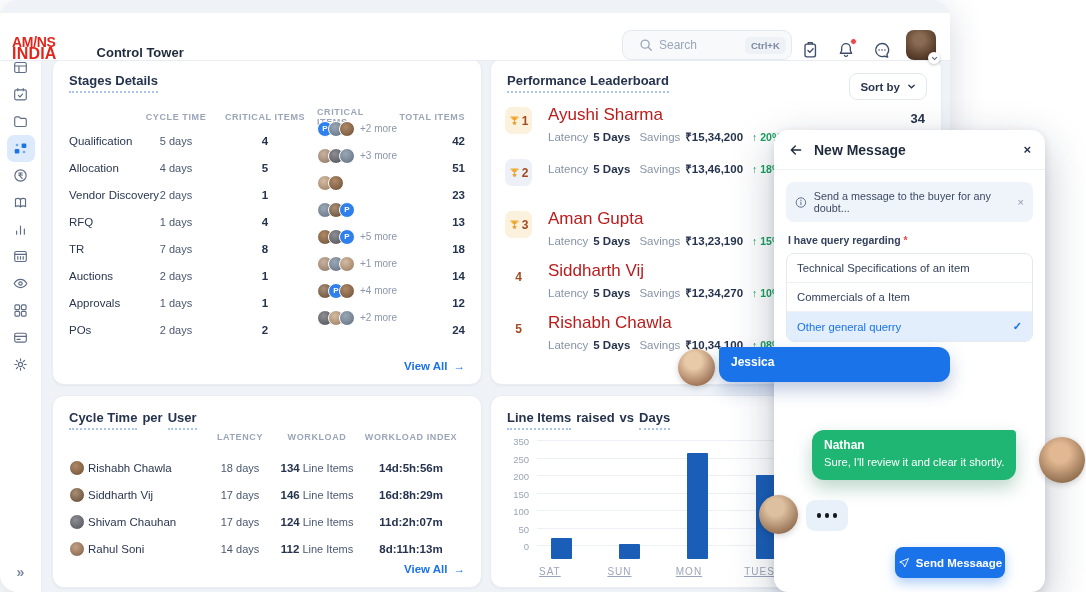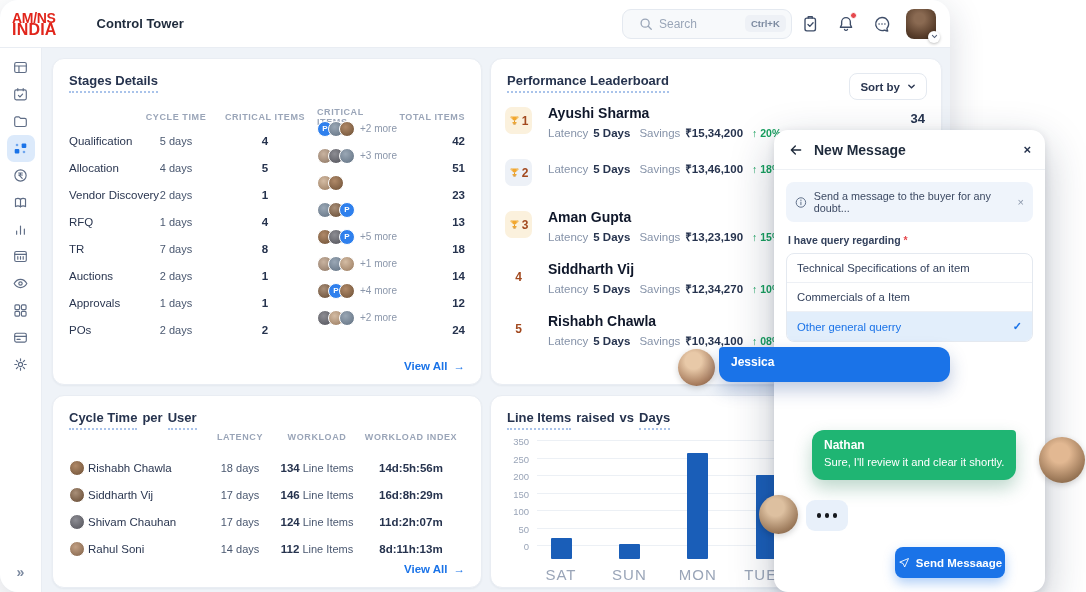--- a/index.html
+++ b/index.html
@@ -5,22 +5,22 @@
   * { margin:0; padding:0; box-sizing:border-box; }
   html,body { width:1086px; height:592px; overflow:hidden; background:#fff;
     font-family:"Liberation Sans", sans-serif; position:relative; }
 
   
   .app { position:absolute; left:0; top:0; width:950px; height:592px;
     background:#EFF3F8; border-radius:18px; overflow:hidden;
     box-shadow:0 10px 34px rgba(28,40,70,.18); }
 
   
-  .hdr { position:absolute; left:0; top:0; width:100%; height:48px; background:#fff;
-    border-bottom:1px solid #E9EDF3; display:flex; align-items:center; z-index:6; }
+  .hdr { position:absolute; left:0; top:13px; width:100%; height:48px; background:#fff;
+    border-bottom:1px solid #E9EDF3; display:flex; align-items:flex-end; z-index:6; }
   .logo { margin-left:12px; color:#E1251B; font-weight:800; font-size:14px;
     line-height:12px; letter-spacing:-.3px; }
   .logo .l2 { font-size:16px; letter-spacing:.2px; }
   .hdr-title { margin-left:40px; font-size:13px; font-weight:700; color:#1E2A3B; }
   .search { margin-left:auto; width:170px; height:30px; background:#F7F9FB;
     border:1px solid #E4E9F0; border-radius:9px; display:flex; align-items:center;
     padding:0 6px 0 16px; }
   .search svg { flex:none; }
   .search input { border:0; outline:0; background:transparent; width:86px; margin-left:6px;
     font-size:12px; color:#53617A; font-family:"Liberation Sans",sans-serif; }
@@ -91,21 +91,21 @@
   .sortby { position:absolute; top:14px; right:14px; height:27px; padding:0 10px;
     border:1px solid #E4E9F0; border-radius:8px; display:flex; align-items:center; gap:7px;
     font-size:11.5px; font-weight:700; color:#2A3650; background:#fff; cursor:pointer; }
   .lrow { position:absolute; left:14px; right:16px; height:46px; display:flex; }
   .rk { width:27px; height:27px; border-radius:7px; display:flex; align-items:center;
     justify-content:center; gap:2px; font-weight:800; color:#A2491F; font-size:12px;
     margin-top:2px; flex:none; }
   .rk.bg1, .rk.bg3 { background:#FBF1DD; }
   .rk.bg2 { background:#EDF1F7; }
   .linfo { margin-left:16px; }
-  .lname { font-size:14px; font-weight:700; color:#0f172a; }
+  .lname { font-size:17px; font-weight:400; color:#b91c1c; }
   .lsub { margin-top:4px; font-size:11.5px; white-space:nowrap; }
   .lsub .lab { color:#8693A9; margin-right:5px; }
   .lsub .val { color:#26334E; font-weight:700; margin-right:9px; }
   .lsub .delta { color:#17A05E; font-weight:700; font-size:10.5px; }
   .lstat { position:absolute; right:0; top:6px; text-align:right; }
   .lstat .sv { font-size:13px; font-weight:800; color:#26334E; }
   .lstat .sl { margin-top:3px; font-size:10.5px; color:#97A3B6; white-space:nowrap; }
 
   
   .chead, .crow { position:absolute; left:16px; right:16px; display:grid;
@@ -123,21 +123,21 @@
   
   .chartwrap { position:absolute; left:14px; top:44px; right:14px; height:142px; }
   .gl { position:absolute; left:32px; right:0; height:1px; background:#ECF0F5; }
   .yl { position:absolute; left:0; width:24px; text-align:right; font-size:9.5px; color:#9AA5B8; }
   .cols { position:absolute; left:32px; right:0; top:0; height:119px; display:flex;
     justify-content:space-between; padding:0 2px; }
   .slot { width:44px; display:flex; align-items:flex-end; justify-content:center; height:100%; }
   .bar { width:21px; background:#1A5EB8; border-radius:1px; }
   .xrow { position:absolute; left:32px; right:0; top:126px; display:flex;
     justify-content:space-between; padding:0 2px; }
-  .xl { width:44px; text-align:center; font-size:15px; letter-spacing:1px; color:#9AA5B8; }
+  .xl { width:44px; font-size:10px; letter-spacing:1px; color:#9AA5B8;text-decoration:underline; }
 
   
   .panel { position:absolute; left:774px; top:130px; width:271px; height:462px; background:#fff;
     border-radius:14px; box-shadow:0 16px 44px rgba(25,39,68,.28), 0 2px 8px rgba(25,39,68,.12);
     z-index:40; overflow:hidden; }
   .phead { height:40px; display:flex; align-items:center; padding:0 14px;
     border-bottom:1px solid #EEF1F5; }
   .pback { cursor:pointer; display:flex; }
   .ptitle { margin-left:10px; font-size:14px; font-weight:800; color:#1E2A3B; }
   .pclose { margin-left:auto; font-size:13px; font-weight:700; color:#26334E; cursor:pointer; }

